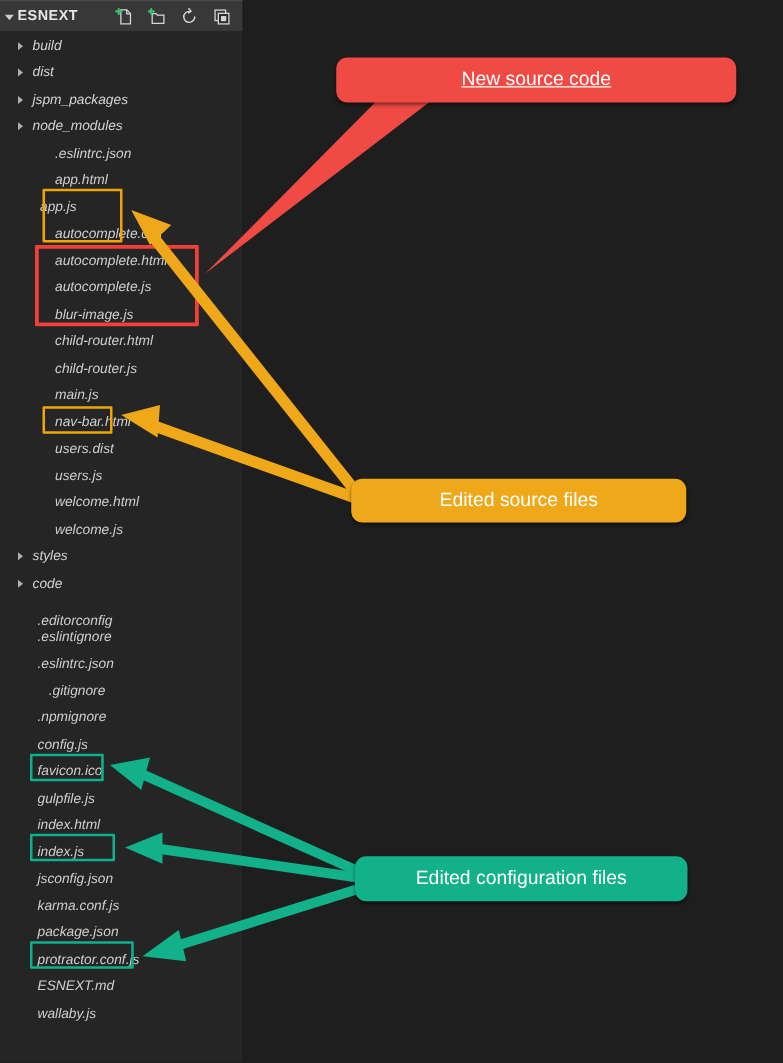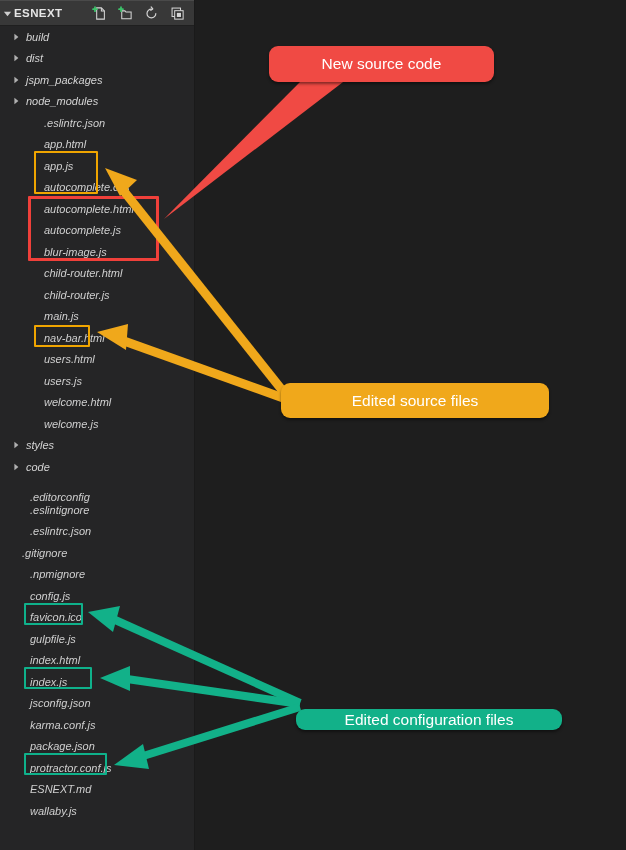--- a/index.html
+++ b/index.html
@@ -163,21 +163,21 @@
           </span>
           <span class="label">node_modules</span>
         </div>
         <div class="row file">
           <span class="label" style="margin-left: 40px;">.eslintrc.json</span>
         </div>
         <div class="row file">
           <span class="label" style="margin-left: 40px;">app.html</span>
         </div>
         <div class="row file">
-          <span class="label" style="margin-left: 40px;">app.js</span>
+          <span class="label" style="margin-left: 28px;">app.js</span>
         </div>
         <div class="row file">
           <span class="label" style="margin-left: 40px;">autocomplete.css</span>
         </div>
         <div class="row file">
           <span class="label" style="margin-left: 40px;">autocomplete.html</span>
         </div>
         <div class="row file">
           <span class="label" style="margin-left: 40px;">autocomplete.js</span>
         </div>
@@ -190,21 +190,21 @@
         <div class="row file">
           <span class="label" style="margin-left: 40px;">child-router.js</span>
         </div>
         <div class="row file">
           <span class="label" style="margin-left: 40px;">main.js</span>
         </div>
         <div class="row file">
           <span class="label" style="margin-left: 40px;">nav-bar.html</span>
         </div>
         <div class="row file">
-          <span class="label" style="margin-left: 40px;">users.html</span>
+          <span class="label" style="margin-left: 40px;">users.dist</span>
         </div>
         <div class="row file">
           <span class="label" style="margin-left: 40px;">users.js</span>
         </div>
         <div class="row file">
           <span class="label" style="margin-left: 40px;">welcome.html</span>
         </div>
         <div class="row file">
           <span class="label" style="margin-left: 40px;">welcome.js</span>
         </div>
@@ -227,21 +227,21 @@
         <div class="row file">
           <span class="label" style="margin-left: 26px; margin-top: 18px;">.editorconfig</span>
         </div>
         <div class="row file">
           <span class="label" style="margin-left: 26px;">.eslintignore</span>
         </div>
         <div class="row file">
           <span class="label" style="margin-left: 26px;">.eslintrc.json</span>
         </div>
         <div class="row file">
-          <span class="label" style="margin-left: 18px;">.gitignore</span>
+          <span class="label" style="margin-left: 35px;">.gitignore</span>
         </div>
         <div class="row file">
           <span class="label" style="margin-left: 26px;">.npmignore</span>
         </div>
         <div class="row file">
           <span class="label" style="margin-left: 26px;">config.js</span>
         </div>
         <div class="row file">
           <span class="label" style="margin-left: 26px;">favicon.ico</span>
         </div>
@@ -305,25 +305,25 @@
       <path d="M300,704 L127,679" stroke="#12b189" stroke-width="8" stroke-linecap="butt"></path>
       <polygon points="100,678 130,666 130,691" fill="#12b189"></polygon>
     </g>
 
     <g>
       <path d="M300,707 L140,757" stroke="#12b189" stroke-width="8" stroke-linecap="butt"></path>
       <polygon points="114,765 143,744 149,769" fill="#12b189"></polygon>
     </g>
   </svg>
 
-  <div class="callout red" style="left:269px;top:46px;width:225px;height:36px;">
+  <div class="callout red" style="left:269px;top:46px;width:320px;height:36px;text-decoration:underline;">
     <span>New source code</span>
   </div>
 
   <div class="callout orange" style="left:281px;top:383px;width:268px;height:35px;">
     <span>Edited source files</span>
   </div>
 
-  <div class="callout teal" style="left:296px;top:685px;width:266px;height:21px;margin-top:24px;">
+  <div class="callout teal" style="left:284px;top:685px;width:266px;height:36px;">
     <span>Edited configuration files</span>
   </div>
 
 </div>
 
 </body></html>

